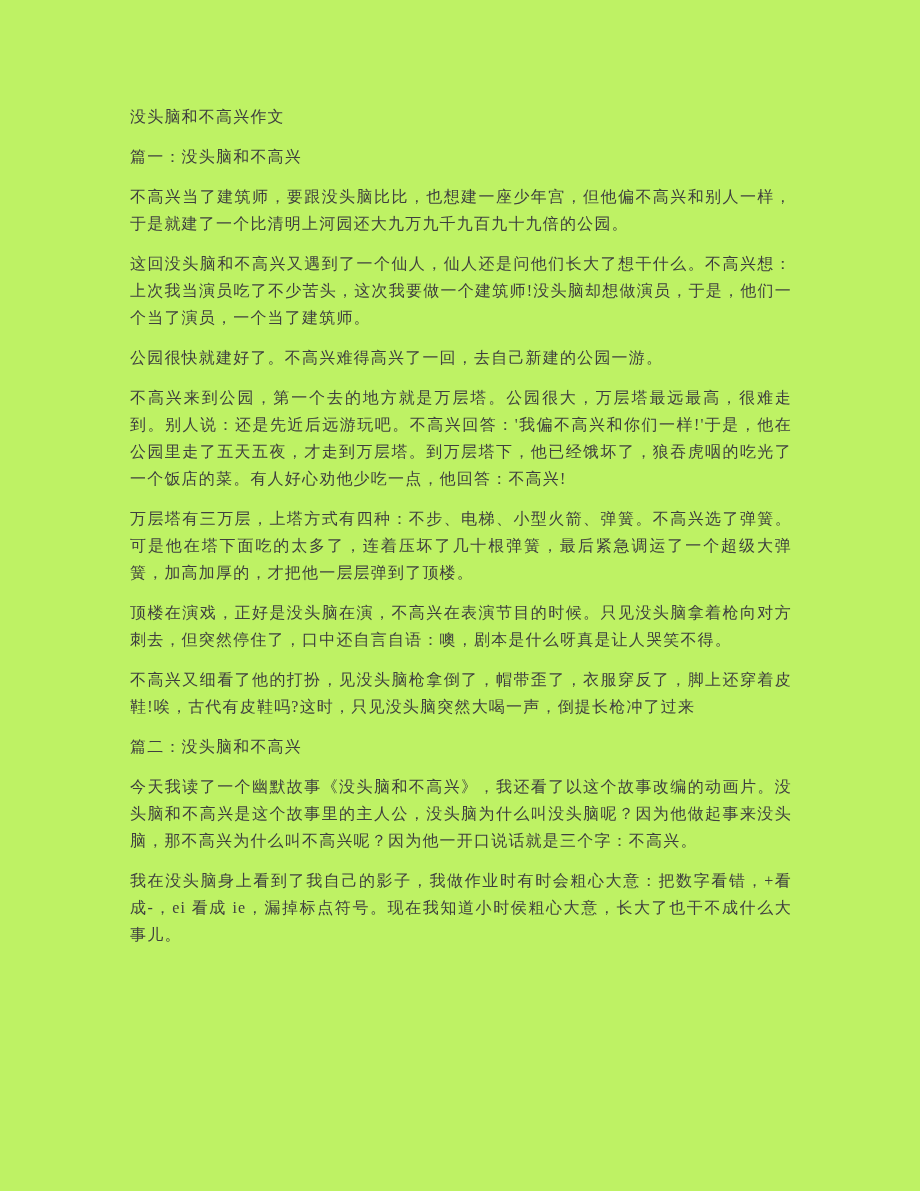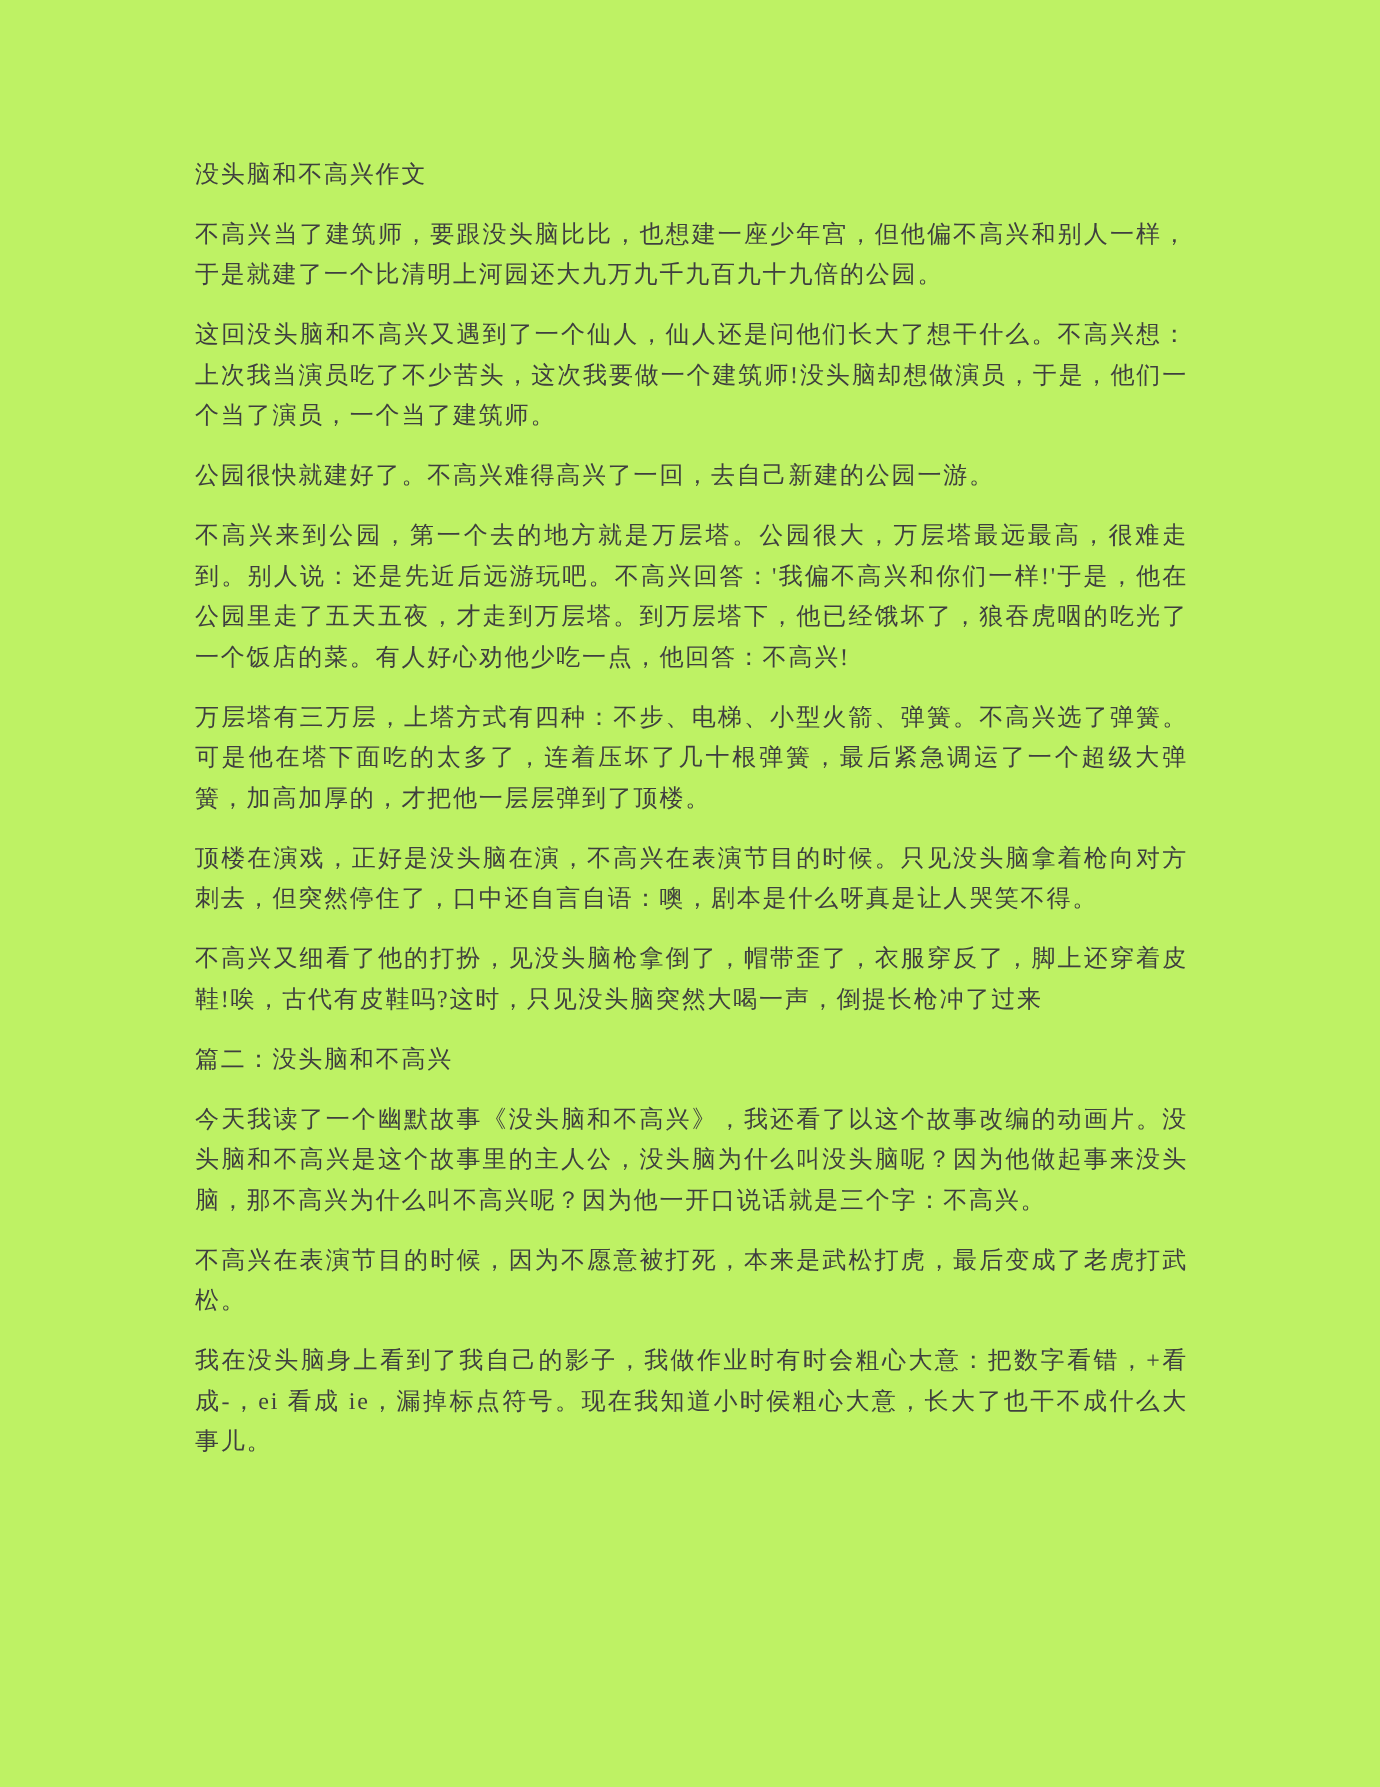--- a/index.html
+++ b/index.html
@@ -38,26 +38,26 @@
     overflow-wrap: break-word;
   }
 </style>
 </head>
 <body style="background: rgb(255, 255, 255);">
 
 <div class="page">
   <div class="doc" style="color: rgb(63, 63, 63);">
     <p class="doc-title">没头脑和不高兴作文</p>
     <div id="sections">
+        <p class="doc-heading">篇一：没头脑和不高兴</p>
         <p class="doc-para">不高兴当了建筑师，要跟没头脑比比，也想建一座少年宫，但他偏不高兴和别人一样，于是就建了一个比清明上河园还大九万九千九百九十九倍的公园。</p>
         <p class="doc-para">这回没头脑和不高兴又遇到了一个仙人，仙人还是问他们长大了想干什么。不高兴想：上次我当演员吃了不少苦头，这次我要做一个建筑师!没头脑却想做演员，于是，他们一个当了演员，一个当了建筑师。</p>
         <p class="doc-para">公园很快就建好了。不高兴难得高兴了一回，去自己新建的公园一游。</p>
         <p class="doc-para">不高兴来到公园，第一个去的地方就是万层塔。公园很大，万层塔最远最高，很难走到。别人说：还是先近后远游玩吧。不高兴回答：'我偏不高兴和你们一样!'于是，他在公园里走了五天五夜，才走到万层塔。到万层塔下，他已经饿坏了，狼吞虎咽的吃光了一个饭店的菜。有人好心劝他少吃一点，他回答：不高兴!</p>
         <p class="doc-para">万层塔有三万层，上塔方式有四种：不步、电梯、小型火箭、弹簧。不高兴选了弹簧。可是他在塔下面吃的太多了，连着压坏了几十根弹簧，最后紧急调运了一个超级大弹簧，加高加厚的，才把他一层层弹到了顶楼。</p>
         <p class="doc-para">顶楼在演戏，正好是没头脑在演，不高兴在表演节目的时候。只见没头脑拿着枪向对方刺去，但突然停住了，口中还自言自语：噢，剧本是什么呀真是让人哭笑不得。</p>
         <p class="doc-para">不高兴又细看了他的打扮，见没头脑枪拿倒了，帽带歪了，衣服穿反了，脚上还穿着皮鞋!唉，古代有皮鞋吗?这时，只见没头脑突然大喝一声，倒提长枪冲了过来</p>
         <p class="doc-heading">篇二：没头脑和不高兴</p>
         <p class="doc-para">今天我读了一个幽默故事《没头脑和不高兴》，我还看了以这个故事改编的动画片。没头脑和不高兴是这个故事里的主人公，没头脑为什么叫没头脑呢？因为他做起事来没头脑，那不高兴为什么叫不高兴呢？因为他一开口说话就是三个字：不高兴。</p>
-        <p class="doc-para">不高兴在表演节目的时候，因为不愿意被打死，本来是武松打虎，最后变成了老虎打武松。</p>
         <p class="doc-para">我在没头脑身上看到了我自己的影子，我做作业时有时会粗心大意：把数字看错，+看成-，ei 看成 ie，漏掉标点符号。现在我知道小时侯粗心大意，长大了也干不成什么大事儿。</p>
       </div>
   </div>
 </div>
 
 </body></html>

